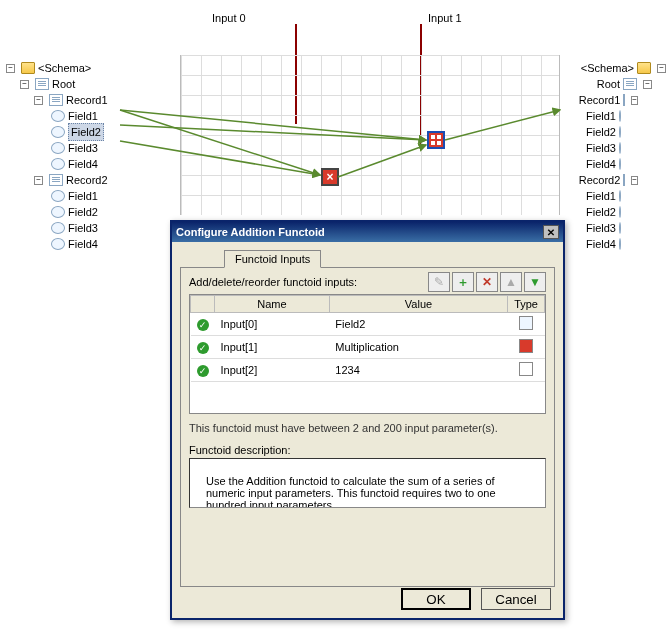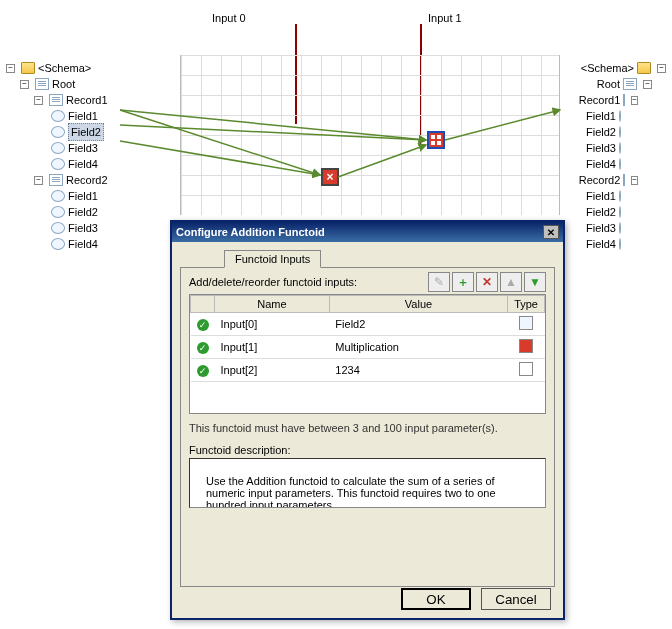--- a/index.html
+++ b/index.html
@@ -282,21 +282,21 @@
             </tr>
             <tr>
               <td><span class="check">✓</span></td>
   <td>Input[2]</td>
   <td>1234</td>
   <td style="text-align:center"><span class="type-icon const"></span></td>
             </tr>
           </tbody>
       </table>
     </div>
-    <div class="note">This functoid must have between 3 and 100 input parameter(s).</div>
+    <div class="note">This functoid must have between 2 and 200 input parameter(s).</div>
     <div class="desc-label">Functoid description:</div>
     <div class="desc-box"><span>Use the Addition functoid to calculate the sum of a series of numeric input parameters. This functoid requires two to one hundred input parameters.</span></div>
   </div>
   <div class="buttons">
     <button class="btn default">OK</button>
     <button class="btn">Cancel</button>
   </div>
 </div>
 
 </body></html>

